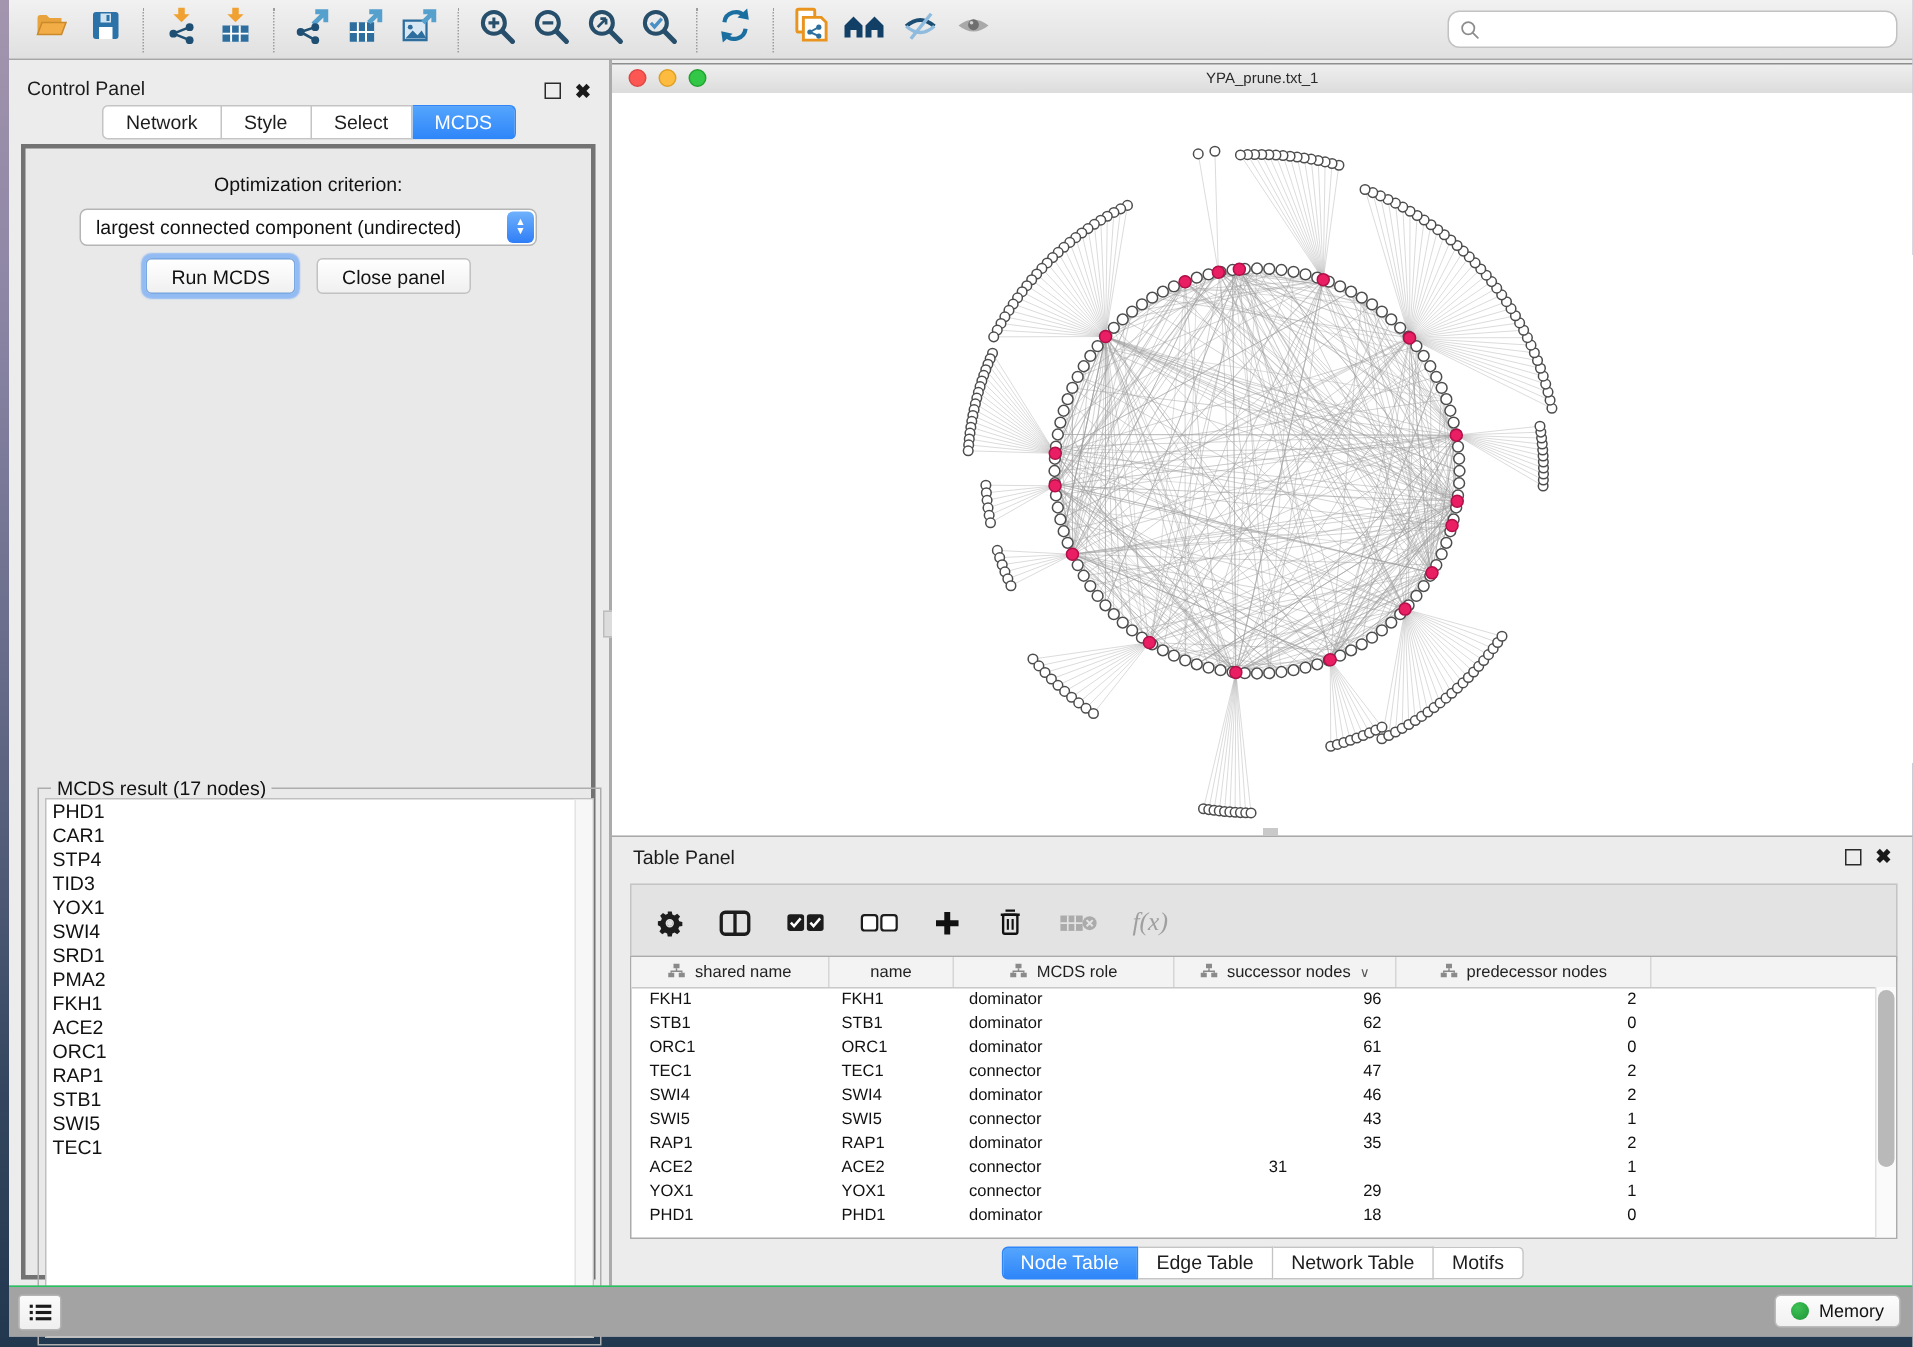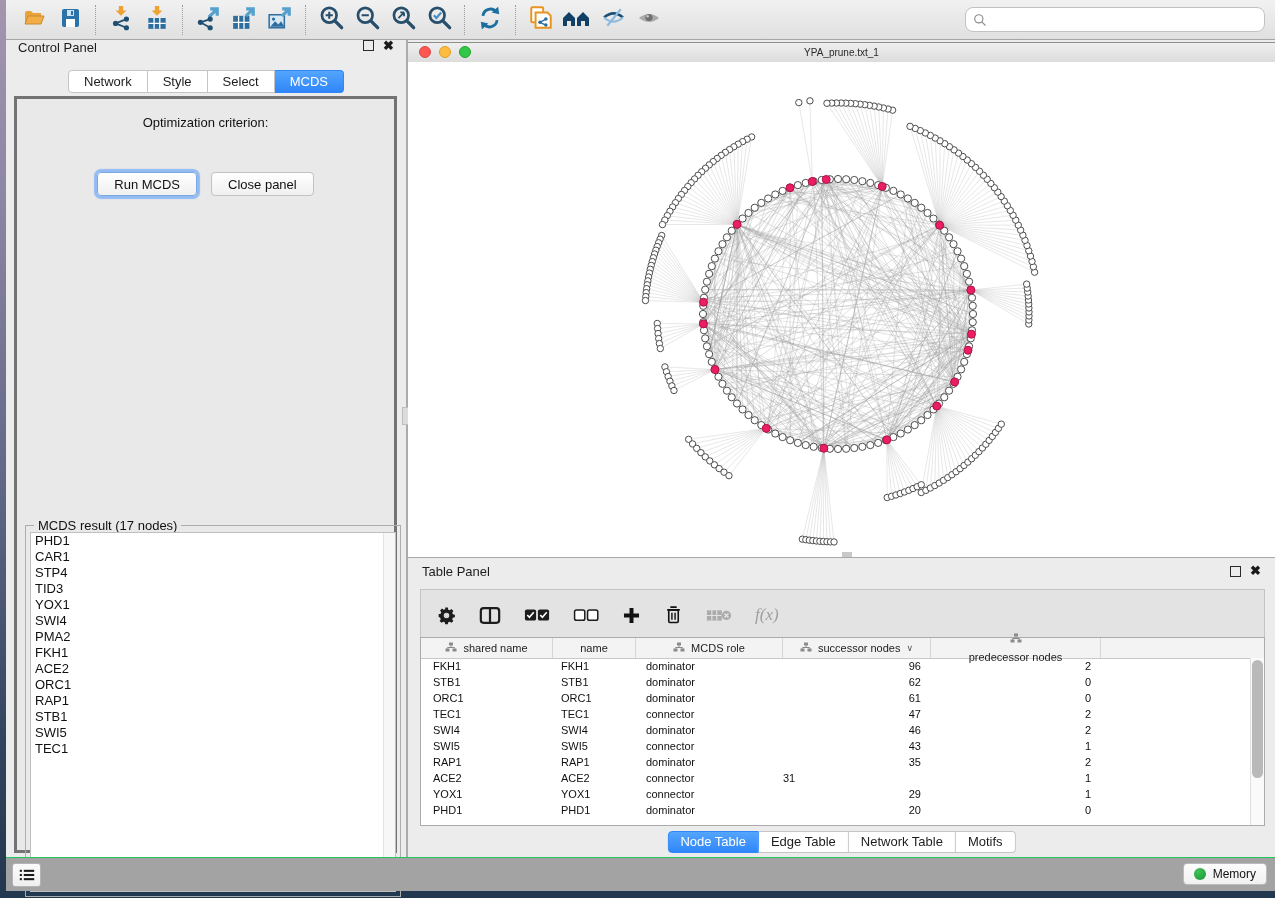--- a/index.html
+++ b/index.html
@@ -16,21 +16,21 @@
     display:flex;align-items:center;padding:0 10px;}
   .tb-btn{width:36px;height:32px;display:flex;align-items:center;justify-content:center;flex:none;}
   .tb-sep{width:0;height:30px;border-left:1px dotted #9d9d9d;margin:0 7px;flex:none;}
   .tb-search{margin-left:auto;width:284px;height:23px;background:#fff;border:1px solid #c2c2c2;
     border-radius:8px;display:flex;align-items:center;padding:0 7px;}
   .tb-search svg{flex:none;}
   .tb-search input{border:none;outline:none;flex:1;font-size:12px;background:transparent;margin-left:5px;}
 
   
   .control-panel{position:absolute;left:0;top:40px;width:400px;bottom:33px;background:#ececec;}
-  .cp-titlebar{height:26px;display:flex;align-items:flex-start;padding:0 12px;}
+  .cp-titlebar{height:26px;display:flex;align-items:flex-end;padding:0 12px;}
   .panel-title{font-size:13px;color:#1c1c1c;}
   .win-ctrls{margin-left:auto;display:flex;align-items:center;gap:9px;}
   .float-glyph{width:9px;height:9px;border:1.5px solid #2a2a2a;display:inline-block;}
   .close-glyph{font-size:13px;font-weight:bold;color:#1a1a1a;line-height:10px;}
   .seg-tabs{display:flex;}
   .cp-tabs{position:absolute;top:30px;left:50%;transform:translateX(-50%);}
   .seg{height:21px;line-height:21px;padding:0 15px;background:#fff;border:1px solid #c4c4c4;
     border-left:none;font-size:13px;color:#1d1d1d;}
   .seg:first-child{border-left:1px solid #c4c4c4;border-radius:4px 0 0 4px;}
   .seg:last-child{border-radius:0 4px 4px 0;}
@@ -248,34 +248,42 @@
       </span>
     </div>
     <div class="seg-tabs cp-tabs">
       <div class="seg">Network</div>
       <div class="seg">Style</div>
       <div class="seg">Select</div>
       <div class="seg sel">MCDS</div>
     </div>
     <div class="cp-inner">
       <div class="opt-label">Optimization criterion:</div>
+      <div class="combo">
+        <span class="combo-text">largest connected component (undirected)</span>
+        <span class="combo-step">
+            <span>▲</span>
+            <span>▼</span>
+          </span>
+      </div>
       <div class="btn-row">
         <div class="btn focused">Run MCDS</div>
         <div class="btn">Close panel</div>
       </div>
       <div class="mcds-fieldset">
         <span class="legend">MCDS result (17 nodes)</span>
         <div class="listbox">
           <div class="scrollstrip"></div>
         <div class="list-item">PHD1</div>
             <div class="list-item">CAR1</div>
             <div class="list-item">STP4</div>
             <div class="list-item">TID3</div>
             <div class="list-item">YOX1</div>
             <div class="list-item">SWI4</div>
+            <div class="list-item">SRD1</div>
             <div class="list-item">PMA2</div>
             <div class="list-item">FKH1</div>
             <div class="list-item">ACE2</div>
             <div class="list-item">ORC1</div>
             <div class="list-item">RAP1</div>
             <div class="list-item">STB1</div>
             <div class="list-item">SWI5</div>
             <div class="list-item">TEC1</div>
           </div>
       </div>
@@ -1257,21 +1265,21 @@
           <div class="hcell" style="width: 148px;">
             <span><svg width="12" height="10" viewBox="0 0 12 10">
                 <rect x="4" y="0.5" width="4" height="3" fill="#8a8a8a"></rect>
                 <rect x="0.5" y="6.5" width="4" height="3" fill="#8a8a8a"></rect>
                 <rect x="7.5" y="6.5" width="4" height="3" fill="#8a8a8a"></rect>
                 <path d="M6 3.5 v2 M2.5 6.5 v-1 h7 v1" stroke="#8a8a8a" fill="none" stroke-width="1"></path>
               </svg></span>
             <span>successor nodes</span>
             <span class="sort">∨</span>
           </div>
-          <div class="hcell" style="width: 170px; flex-direction: column;">
+          <div class="hcell" style="width: 170px;">
             <span><svg width="12" height="10" viewBox="0 0 12 10">
                 <rect x="4" y="0.5" width="4" height="3" fill="#8a8a8a"></rect>
                 <rect x="0.5" y="6.5" width="4" height="3" fill="#8a8a8a"></rect>
                 <rect x="7.5" y="6.5" width="4" height="3" fill="#8a8a8a"></rect>
                 <path d="M6 3.5 v2 M2.5 6.5 v-1 h7 v1" stroke="#8a8a8a" fill="none" stroke-width="1"></path>
               </svg></span>
             <span>predecessor nodes</span>
           </div>
           <div class="hcell" style="flex: 1 1 0%; border-right: none;"></div>
         </div>
@@ -1322,35 +1330,35 @@
             <div class="tcell" style="width: 132px; padding-left: 12px;">RAP1</div>
             <div class="tcell" style="width: 83px; padding-left: 8px;">RAP1</div>
             <div class="tcell" style="width: 147px; padding-left: 10px;">dominator</div>
             <div class="tcell" style="width: 148px; text-align: right; padding-right: 10px;">35</div>
             <div class="tcell" style="width: 170px; text-align: right; padding-right: 10px;">2</div>
           </div>
           <div class="trow">
             <div class="tcell" style="width: 132px; padding-left: 12px;">ACE2</div>
             <div class="tcell" style="width: 83px; padding-left: 8px;">ACE2</div>
             <div class="tcell" style="width: 147px; padding-left: 10px;">connector</div>
-            <div class="tcell" style="width: 148px; text-align: left; padding-right: 10px;">31</div>
+            <div class="tcell" style="width: 148px; text-align: center; padding-right: 10px;">31</div>
             <div class="tcell" style="width: 170px; text-align: right; padding-right: 10px;">1</div>
           </div>
           <div class="trow">
             <div class="tcell" style="width: 132px; padding-left: 12px;">YOX1</div>
             <div class="tcell" style="width: 83px; padding-left: 8px;">YOX1</div>
             <div class="tcell" style="width: 147px; padding-left: 10px;">connector</div>
             <div class="tcell" style="width: 148px; text-align: right; padding-right: 10px;">29</div>
             <div class="tcell" style="width: 170px; text-align: right; padding-right: 10px;">1</div>
           </div>
           <div class="trow">
             <div class="tcell" style="width: 132px; padding-left: 12px;">PHD1</div>
             <div class="tcell" style="width: 83px; padding-left: 8px;">PHD1</div>
             <div class="tcell" style="width: 147px; padding-left: 10px;">dominator</div>
-            <div class="tcell" style="width: 148px; text-align: right; padding-right: 10px;">20</div>
+            <div class="tcell" style="width: 148px; text-align: right; padding-right: 10px;">18</div>
             <div class="tcell" style="width: 170px; text-align: right; padding-right: 10px;">0</div>
           </div>
         </div>
       <div class="tbl-scroll">
           <div class="tbl-thumb"></div>
         </div>
     </div>
     <div class="seg-tabs tp-tabs">
       <div class="seg sel">Node Table</div>
       <div class="seg">Edge Table</div>

